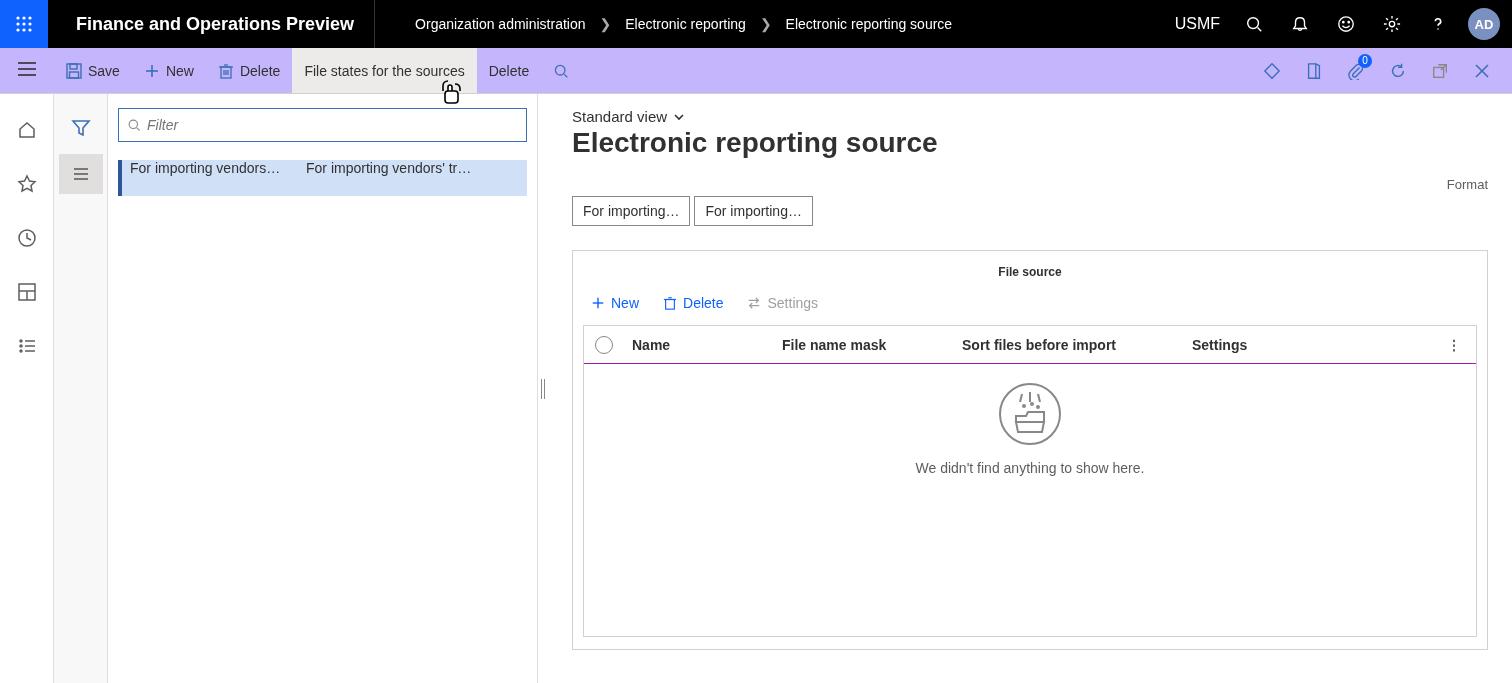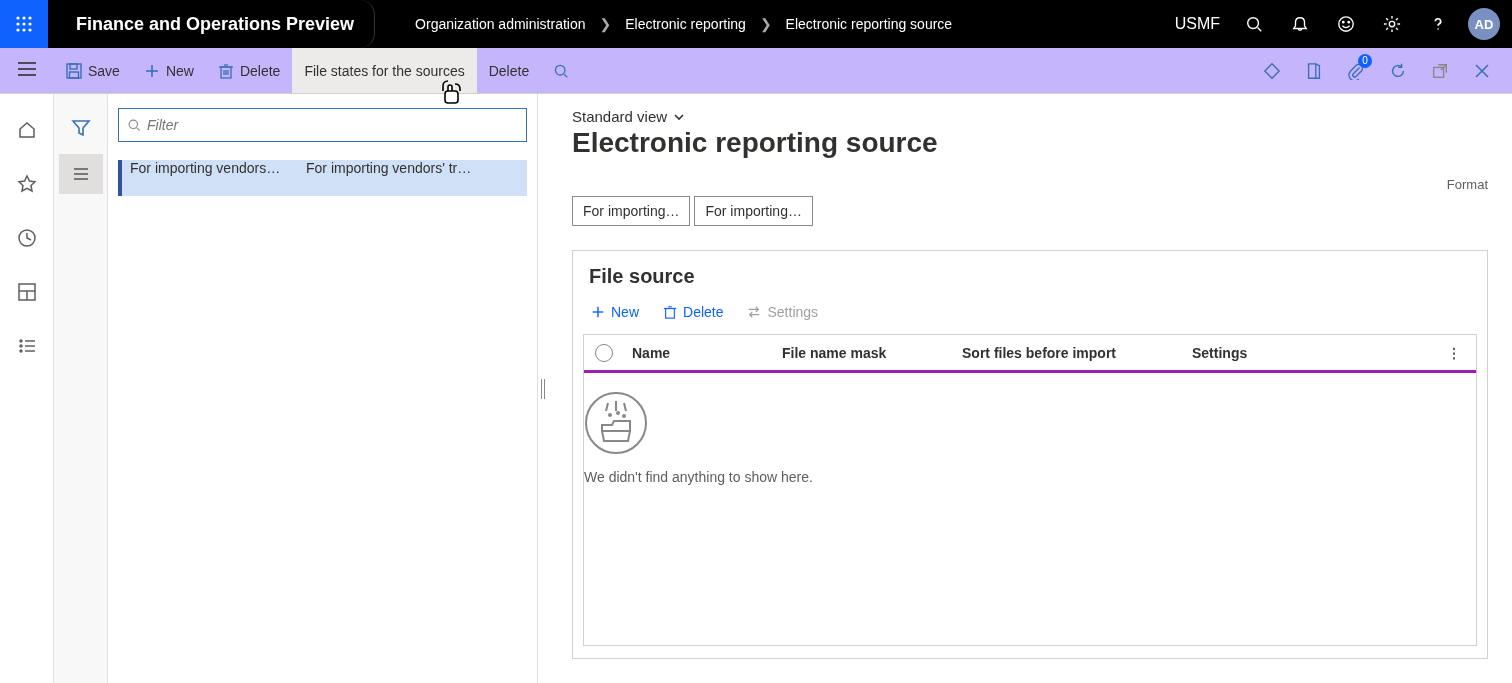--- a/index.html
+++ b/index.html
@@ -1,21 +1,21 @@
 <!DOCTYPE html>
 <html><head>
 <meta charset="utf-8">
 <style>
   * { box-sizing: border-box; margin: 0; padding: 0; }
   html, body { width: 1512px; height: 683px; font-family: "Segoe UI", Arial, sans-serif; font-size: 14px; color: #323130; overflow: hidden; background:#fff; }
   
   
   .topbar { display:flex; align-items:center; height:48px; background:#000; color:#fff; }
   .waffle { width:48px; height:48px; background:#0f62fe; display:flex; align-items:center; justify-content:center; cursor:pointer; }
-  .app-title { font-size:18px; font-weight:600; padding:0 20px 0 28px; border-right:1px solid #333; height:100%; display:flex; align-items:center; min-width:300px;border-radius:15px; }
+  .app-title { font-size:18px; font-weight:600; padding:0 20px 0 28px; border-right:1px solid #333; height:100%; display:flex; align-items:center; min-width:300px; }
   .breadcrumb { display:flex; align-items:center; gap:14px; padding-left:40px; font-size:14px; flex:1; }
   .breadcrumb span.crumb { cursor:pointer; }
   .breadcrumb .sep { color:#aaa; }
   .top-right { display:flex; align-items:center; gap:2px; padding-right:12px; height:100%; }
   .top-right .ticon { width:44px; height:48px; display:flex; align-items:center; justify-content:center; cursor:pointer; }
   .legal { font-size:16px; padding:0 10px; }
   .avatar { width:32px; height:32px; border-radius:50%; background:#7a90c0; color:#fff; display:flex; align-items:center; justify-content:center; font-size:13px; font-weight:600; margin-left:6px; }
   
   
   .actionbar { display:flex; align-items:center; height:46px; border-bottom:1px solid #d1d1d1; background:#c4b5fd; padding-left:0; }
@@ -54,35 +54,35 @@
   
   
   .detail { flex:1; padding:14px 24px 27px 24px; overflow:auto; }
   .view-picker { display:flex; align-items:center; gap:6px; color:#323130; font-size:15px; cursor:pointer; }
   .page-title { font-size:28px; font-weight:600; margin-top:2px; }
   .field-label { font-size:13px; color:#605e5c; margin-top:18px;text-align:right; }
   .format-row { display:flex; gap:4px; margin-top:4px; }
   .format-chip { border:1px solid #8a8886; padding:6px 10px; font-size:14px; max-width:120px; white-space:nowrap; overflow:hidden; text-overflow:ellipsis; cursor:default; }
   
   .card { border:1px solid #d1d1d1; margin-top:24px; background:#fff; }
-  .card-title { font-size:20px; font-weight:600; padding:14px 16px 10px 16px; }
+  .card-title { font-size:12px; font-weight:600; padding:14px 16px 10px 16px;text-align:center; }
   .card-toolbar { display:flex; align-items:center; gap:4px; padding:0 8px 8px 8px; }
   .ct-btn { display:flex; align-items:center; gap:6px; padding:6px 10px; color:#0f62fe; cursor:pointer; font-size:14px; }
   .ct-btn.disabled { color:#a19f9d; cursor:default; }
   
   .grid { border:1px solid #d1d1d1; margin:0 10px 12px 10px; }
-  .grid-head { display:flex; align-items:center; height:38px; border-bottom:3px solid #a21caf; font-size:14px; font-weight:600; padding-right:10px; }
+  .grid-head { display:flex; align-items:center; height:38px; border-bottom:1px solid #a21caf; font-size:14px; font-weight:600; padding-right:10px; }
   .gh-check { width:40px; display:flex; align-items:center; justify-content:center; }
   .gh-col { padding:0 8px; }
   .gh-name { width:150px; }
   .gh-mask { width:180px; }
   .gh-sort { width:230px; }
   .gh-set  { flex:1; }
   .gh-more { width:24px; text-align:center; color:#605e5c; cursor:pointer; }
-  .empty { display:flex; flex-direction:column; justify-content:flex-start; padding:18px 0 160px 0; color:#605e5c; }
+  .empty { display:flex; flex-direction:column; align-items:center; justify-content:flex-start; padding:18px 0 160px 0; color:#605e5c; }
   .empty .msg { margin-top:14px; font-size:14px; }
 
   .circle-check { width:18px; height:18px; border:1.5px solid #8a8886; border-radius:50%; }
 
   
   .cursor { position:fixed; pointer-events:none; z-index:9999; }
 </style>
 </head>
 <body>
 

